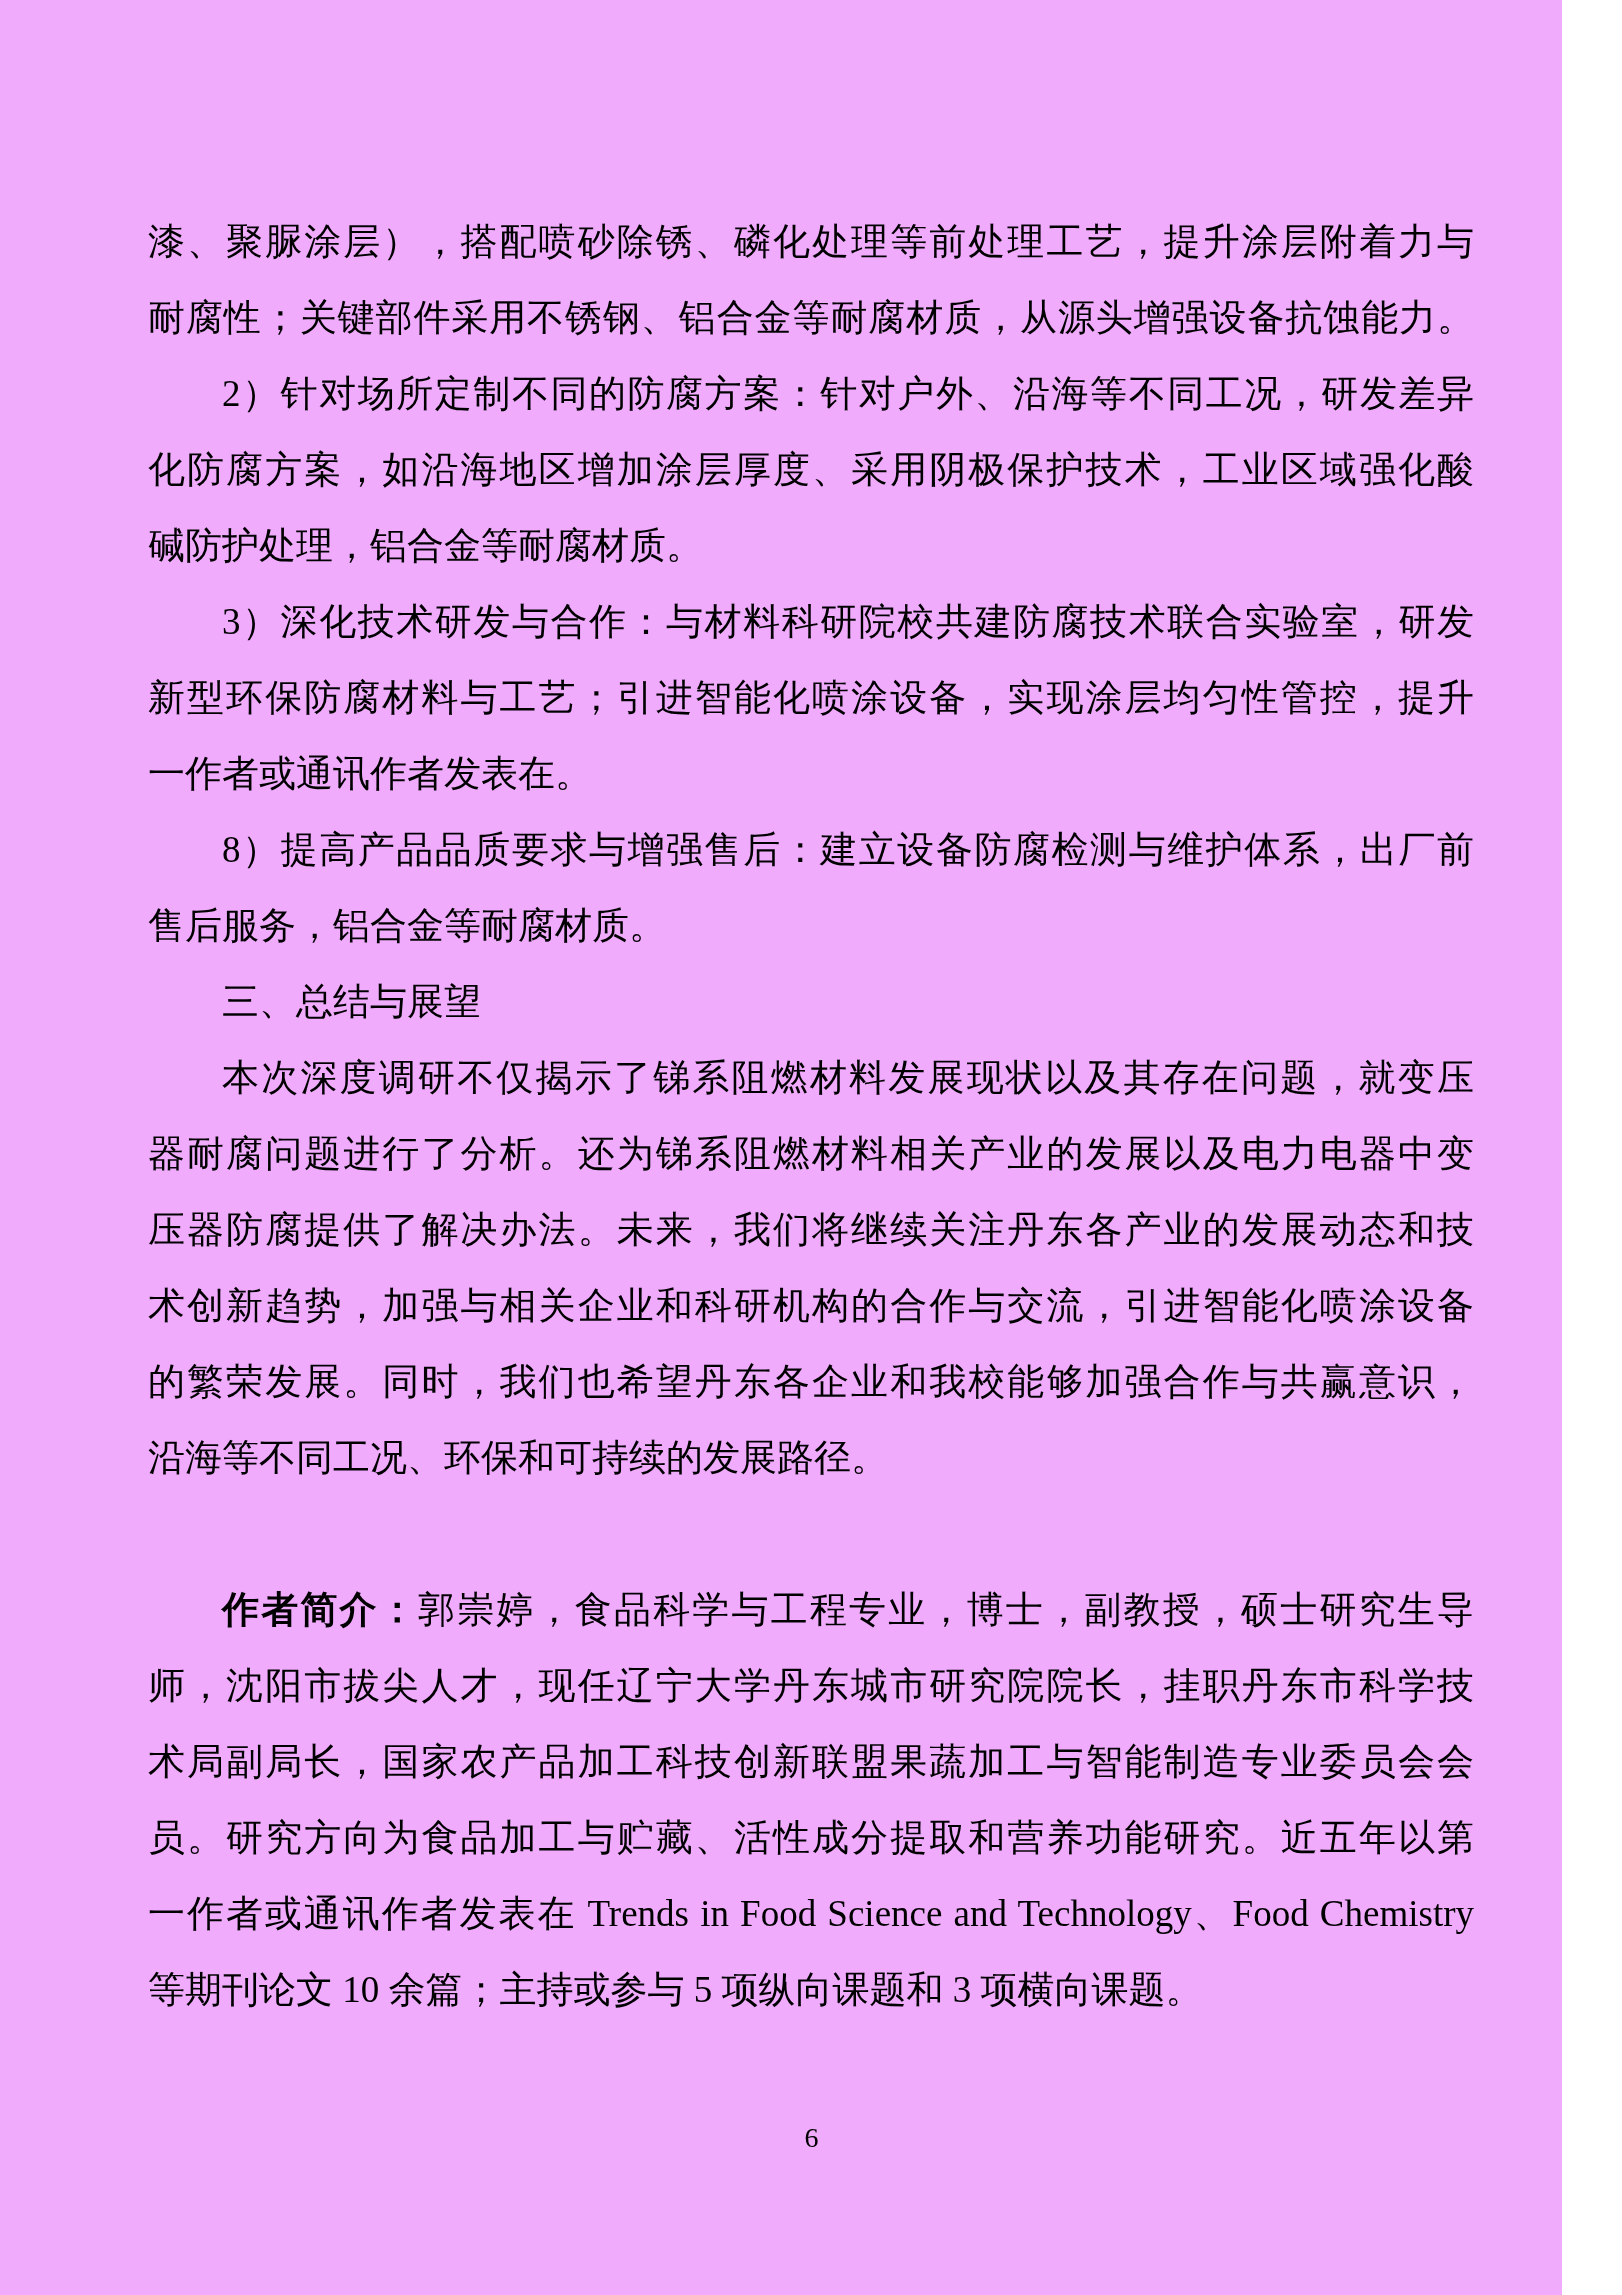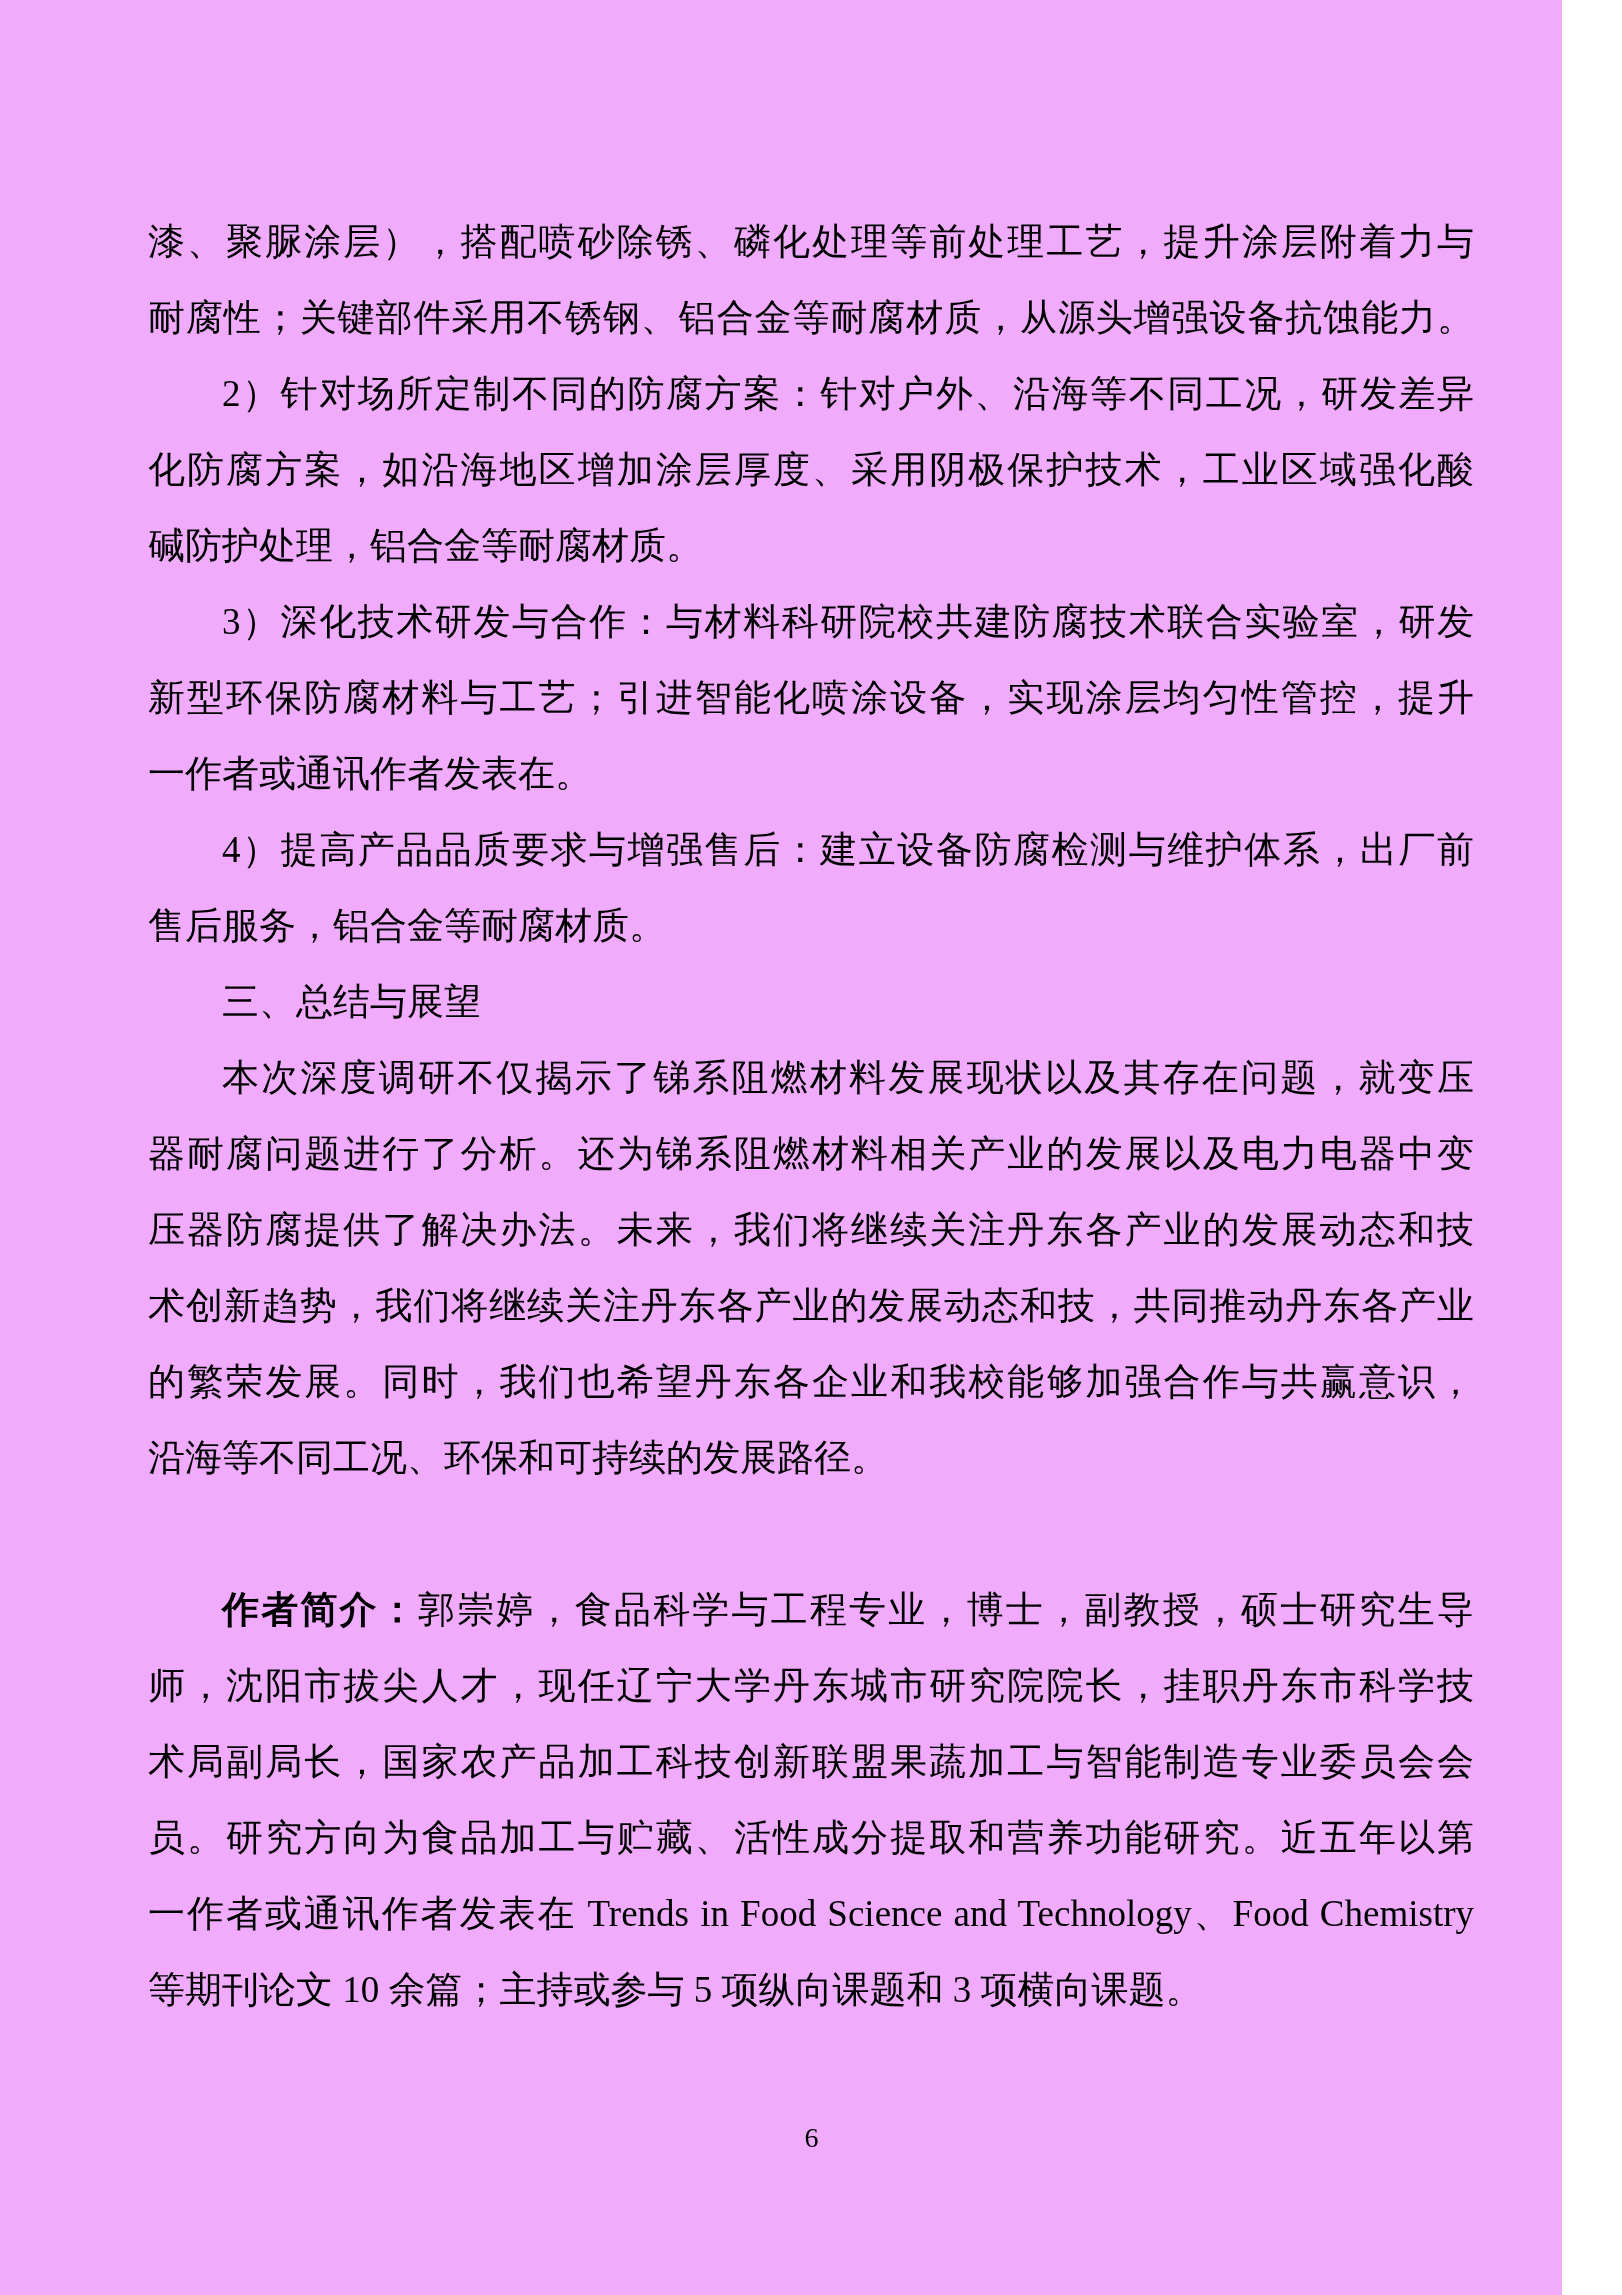--- a/index.html
+++ b/index.html
@@ -58,27 +58,27 @@
 <div class="page">
   <div class="content" id="content">
       <div class="line"><span class="run">漆、聚脲涂层），搭配喷砂除锈、磷化处理等前处理工艺，提升涂层附着力与</span></div>
       <div class="line"><span class="run">耐腐性；关键部件采用不锈钢、铝合金等耐腐材质，从源头增强设备抗蚀能力。</span></div>
       <div class="line indent"><span class="run">2）针对场所定制不同的防腐方案：针对户外、沿海等不同工况，研发差异</span></div>
       <div class="line"><span class="run">化防腐方案，如沿海地区增加涂层厚度、采用阴极保护技术，工业区域强化酸</span></div>
       <div class="line last"><span class="run">碱防护处理，铝合金等耐腐材质。</span></div>
       <div class="line indent"><span class="run">3）深化技术研发与合作：与材料科研院校共建防腐技术联合实验室，研发</span></div>
       <div class="line"><span class="run">新型环保防腐材料与工艺；引进智能化喷涂设备，实现涂层均匀性管控，提升</span></div>
       <div class="line last"><span class="run">一作者或通讯作者发表在。</span></div>
-      <div class="line indent"><span class="run">4）提高产品品质要求与增强售后：建立设备防腐检测与维护体系，出厂前</span></div>
+      <div class="line indent"><span class="run">8）提高产品品质要求与增强售后：建立设备防腐检测与维护体系，出厂前</span></div>
       <div class="line last"><span class="run">售后服务，铝合金等耐腐材质。</span></div>
       <div class="line indent last"><span class="run">三、总结与展望</span></div>
       <div class="line indent"><span class="run">本次深度调研不仅揭示了锑系阻燃材料发展现状以及其存在问题，就变压</span></div>
       <div class="line"><span class="run">器耐腐问题进行了分析。还为锑系阻燃材料相关产业的发展以及电力电器中变</span></div>
       <div class="line"><span class="run">压器防腐提供了解决办法。未来，我们将继续关注丹东各产业的发展动态和技</span></div>
-      <div class="line"><span class="run">术创新趋势，我们将继续关注丹东各产业的发展动态和技，共同推动丹东各产业</span></div>
+      <div class="line"><span class="run">术创新趋势，加强与相关企业和科研机构的合作与交流，引进智能化喷涂设备</span></div>
       <div class="line"><span class="run">的繁荣发展。同时，我们也希望丹东各企业和我校能够加强合作与共赢意识，</span></div>
       <div class="line last"><span class="run">沿海等不同工况、环保和可持续的发展路径。</span></div>
       <div class="line last"></div>
       <div class="line indent"><span class="run b">作者简介：</span><span class="run">郭崇婷，食品科学与工程专业，博士，副教授，硕士研究生导</span></div>
       <div class="line"><span class="run">师，沈阳市拔尖人才，现任辽宁大学丹东城市研究院院长，挂职丹东市科学技</span></div>
       <div class="line"><span class="run">术局副局长，国家农产品加工科技创新联盟果蔬加工与智能制造专业委员会会</span></div>
       <div class="line"><span class="run">员。研究方向为食品加工与贮藏、活性成分提取和营养功能研究。近五年以第</span></div>
       <div class="line"><span class="run">一作者或通讯作者发表在 Trends in Food Science and Technology、Food Chemistry</span></div>
       <div class="line last"><span class="run">等期刊论文 10 余篇；主持或参与 5 项纵向课题和 3 项横向课题。</span></div>
     </div>

